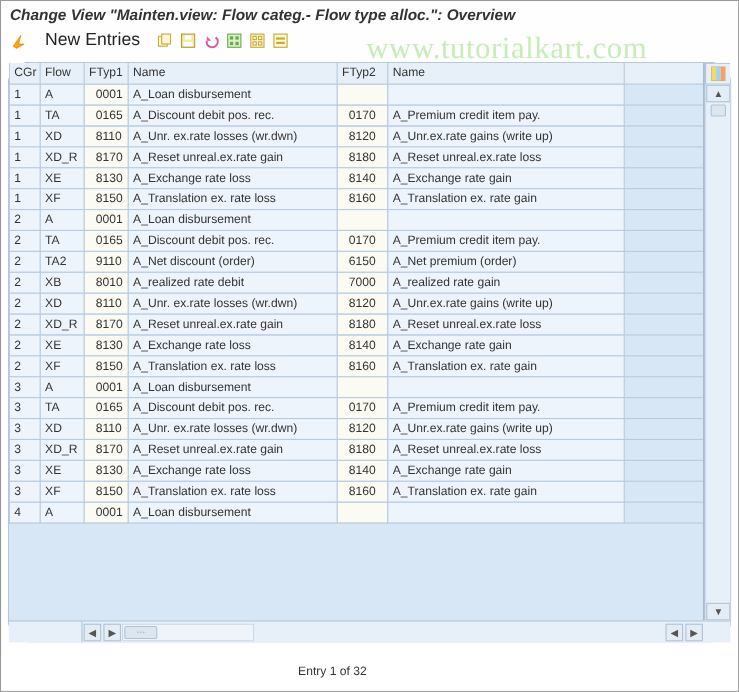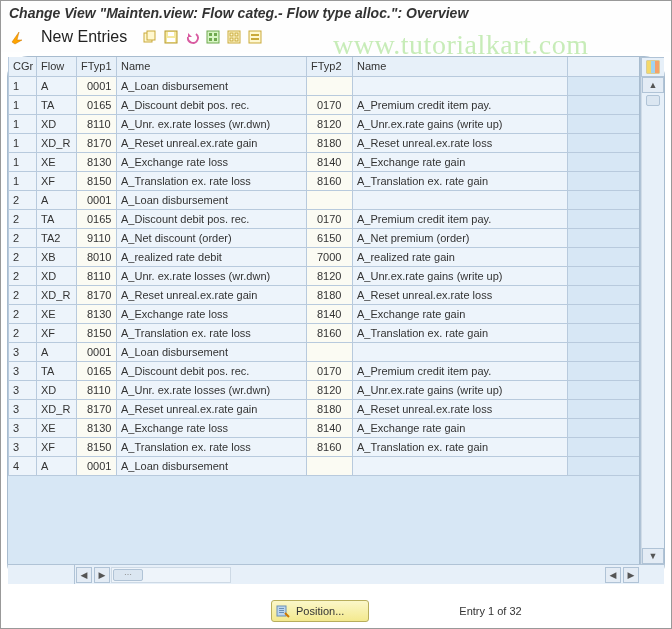--- a/index.html
+++ b/index.html
@@ -524,26 +524,14 @@
       <div class="thumb">⋯</div>
     </div>
     <div style="flex:1"></div>
     <div class="btn">◀</div>
     <div class="btn">▶</div>
     <div style="width:24px"></div>
   </div>
 </div>
 
 <div class="footer">
-  <span class="pos-btn">
-    <span class="ic">
-      <svg width="14" height="14">
-          <rect x="1" y="2" width="9" height="10" fill="#bcd6ef" stroke="#6a8fb5"></rect>
-          <rect x="3" y="4" width="5" height="1" fill="#6a8fb5"></rect>
-          <rect x="3" y="6" width="5" height="1" fill="#6a8fb5"></rect>
-          <rect x="3" y="8" width="5" height="1" fill="#6a8fb5"></rect>
-          <path d="M9 9 L13 13" stroke="#cc7700" stroke-width="2"></path>
-        </svg>
-    </span>
-    <span>Position...</span>
-  </span>
   <span class="entry-text">Entry 1 of 32</span>
 </div>
 
 </body></html>

